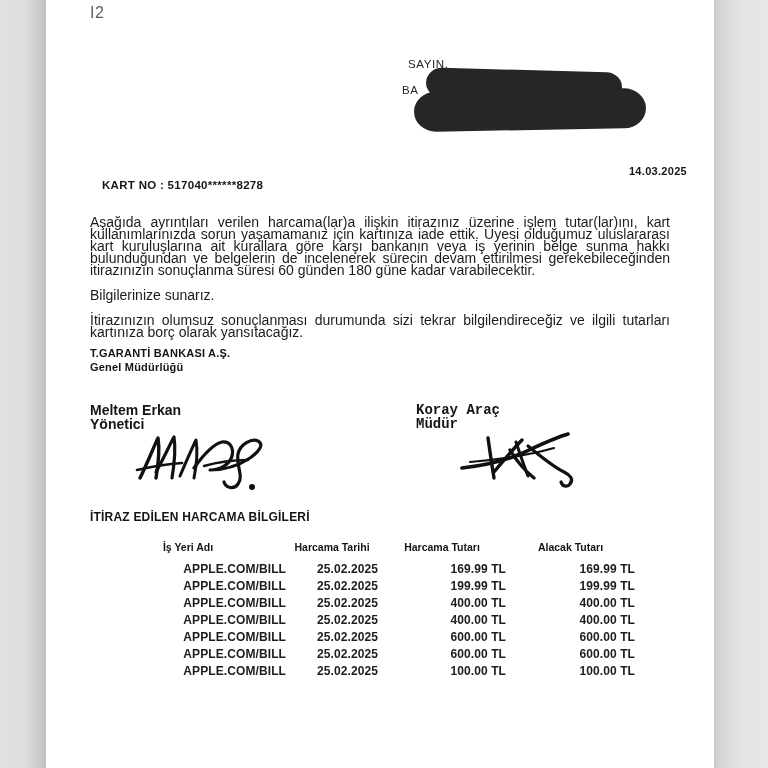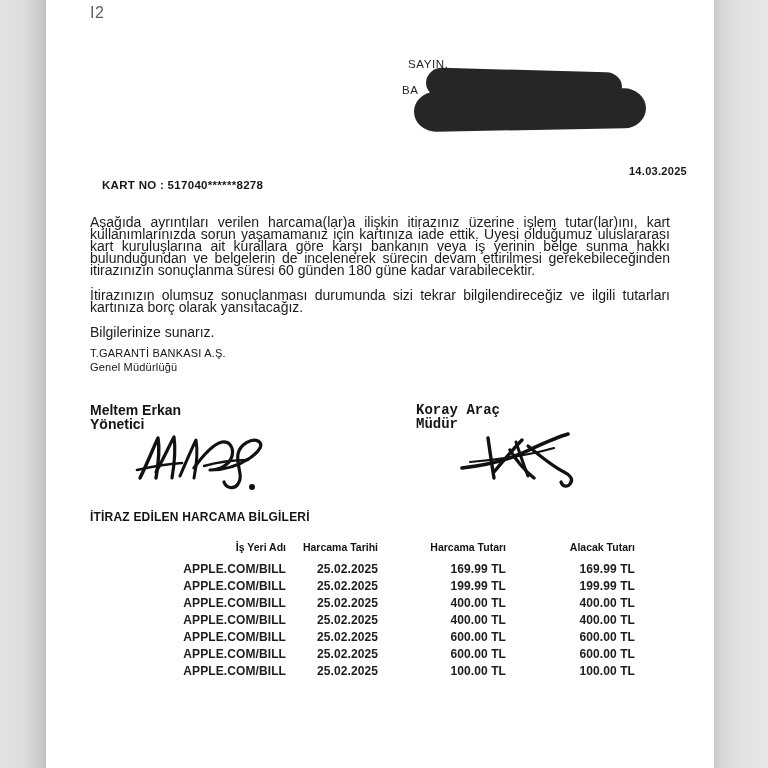--- a/index.html
+++ b/index.html
@@ -119,21 +119,21 @@
     text-align: justify;
     text-justify: inter-word;
   }
   .para + .para { margin-top: 13px; }
 
   
   .bank-block {
     position: absolute;
     left: 44px; top: 346px;
     font-size: 11px;
-    font-weight: normal;
+    font-weight: bold;
     color: #151515;
     line-height: 14px;
     letter-spacing: 0.2px;
   }
 
   
   .signer {
     position: absolute;
     font-size: 14px;
     font-weight: bold;
@@ -162,21 +162,21 @@
   table.tx {
     position: absolute;
     left: 44px; top: 541px;
     width: 545px;
     border-collapse: collapse;
   }
   table.tx th {
     font-size: 10.5px;
     font-weight: bold;
     color: #141414;
-    text-align: right;
+    text-align: center;
     padding: 0 0 7px 0;
     white-space: nowrap;
   }
   table.tx td {
     font-size: 12px;
     font-weight: bold;
     color: #1d1d1d;
     text-align: right;
     padding: 1.5px 0;
     white-space: nowrap;
@@ -204,22 +204,22 @@
     <div class="redact s1"></div>
     <div class="redact s3"></div>
     <div class="redact s2"></div>
   </div>
 
   <div class="doc-date">14.03.2025</div>
   <div class="card-no">KART NO : 517040******8278</div>
 
   <div class="body-wrap">
     <p class="para">Aşağıda ayrıntıları verilen harcama(lar)a ilişkin itirazınız üzerine işlem tutar(lar)ını, kart kullanımlarınızda sorun yaşamamanız için kartınıza iade ettik. Üyesi olduğumuz uluslararası kart kuruluşlarına ait kurallara göre karşı bankanın veya iş yerinin belge sunma hakkı bulunduğundan ve belgelerin de incelenerek sürecin devam ettirilmesi gerekebileceğinden itirazınızın sonuçlanma süresi 60 günden 180 güne kadar varabilecektir.</p>
+    <p class="para">Bilgilerinize sunarız.</p>
     <p class="para">İtirazınızın olumsuz sonuçlanması durumunda sizi tekrar bilgilendireceğiz ve ilgili tutarları kartınıza borç olarak yansıtacağız.</p>
-    <p class="para">Bilgilerinize sunarız.</p>
   </div>
 
   <div class="bank-block">
     <div>T.GARANTİ BANKASI A.Ş.</div>
     <div>Genel Müdürlüğü</div>
   </div>
 
   <div class="signer left">
     <div>Meltem Erkan</div>
     <div class="role">Yönetici</div>

